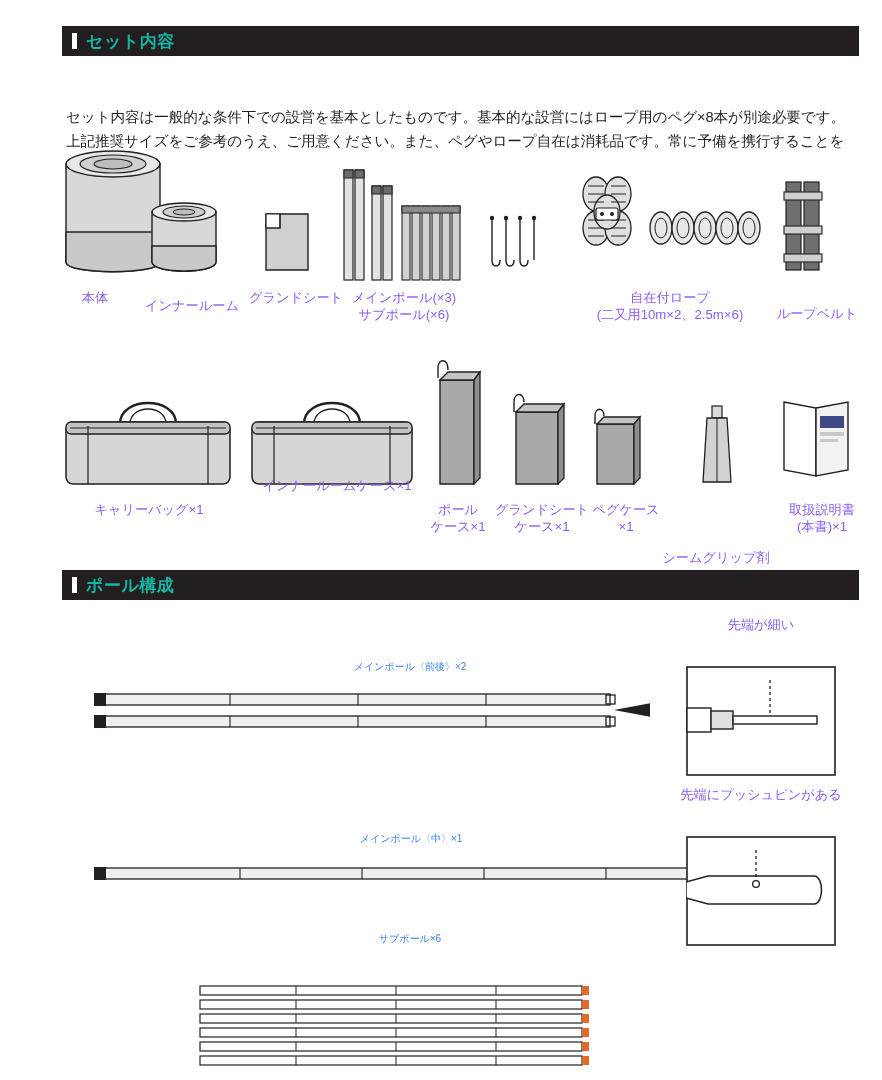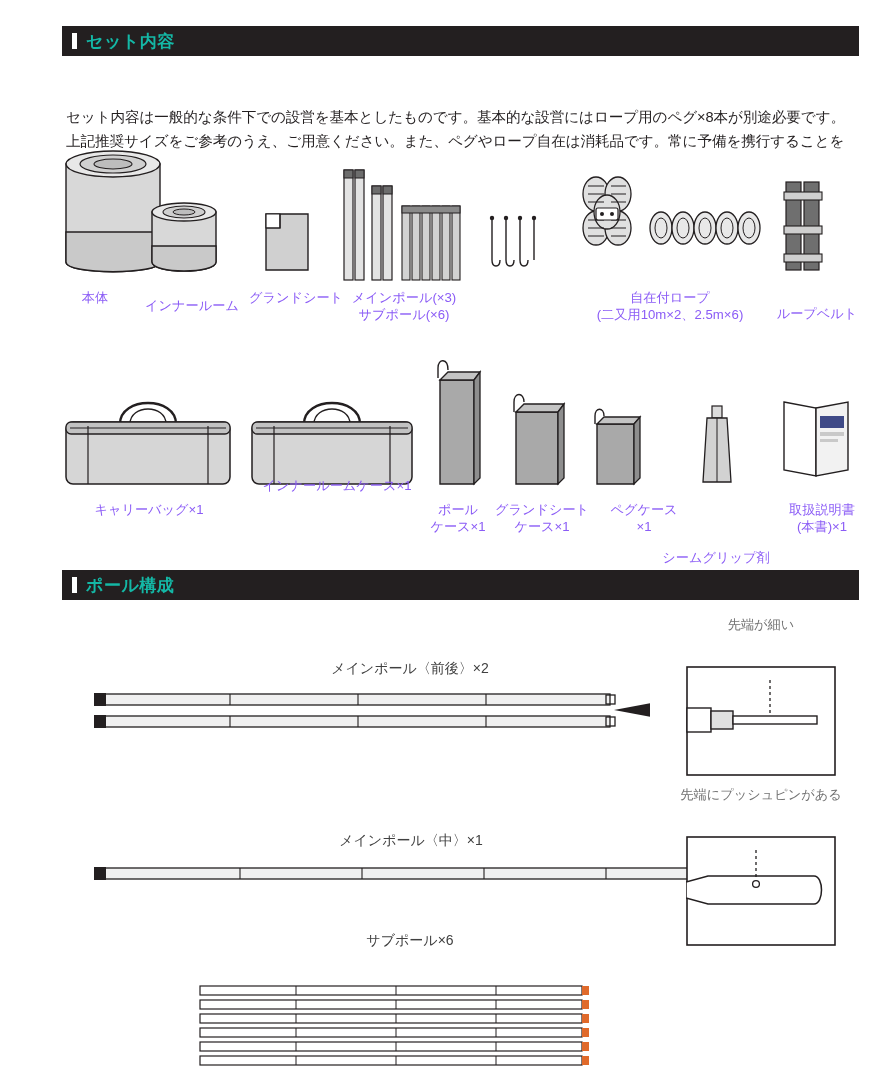--- a/index.html
+++ b/index.html
@@ -64,29 +64,29 @@
     line-height: 1.28;
     color: #8b5cf6;
     white-space: pre-line;
   }
   .figure {
     position: absolute;
   }
   
   .pole-label {
     position: absolute;
-    font-size: 14px;
-    color: #404040;
+    font-size: 10px;
+    color: #3b82f6;
     text-align: center;
     white-space: pre-line;
   }
   .callout-label {
     position: absolute;
     font-size: 13.2px;
-    color: #737373;
+    color: #8b5cf6;
     text-align: center;
   }
 </style>
 </head>
 <body>
 
 <div class="page">
 
   <div class="section-bar" style="top:26px;">
     <div class="accent"></div>
@@ -292,21 +292,21 @@
       <rect x="44" y="45" width="18" height="3" fill="#c9c9c9"></rect>
     </svg>
   </div>
 
   <div class="cap" style="left:54px;  top:502px; width:190px;">キャリーバッグ×1</div>
   <div class="cap" style="left:232px; top:478px; width:210px;">インナールームケース×1</div>
   <div class="cap" style="left:422px; top:502px; width:72px;">ポール
 ケース×1</div>
   <div class="cap" style="left:492px; top:502px; width:100px;">グランドシート
 ケース×1</div>
-  <div class="cap" style="left:586px; top:502px; width:80px;margin-left:18px;">ペグケース
+  <div class="cap" style="left:586px; top:502px; width:80px;">ペグケース
 ×1</div>
   <div class="cap" style="left:660px; top:502px; width:112px;margin-top:48px;">シームグリップ剤
 ×1</div>
   <div class="cap" style="left:772px; top:502px; width:100px;">取扱説明書
 (本書)×1</div>
 
   <div class="section-bar" style="top:570px;">
     <div class="accent"></div>
     <div class="title">ポール構成</div>
   </div>

